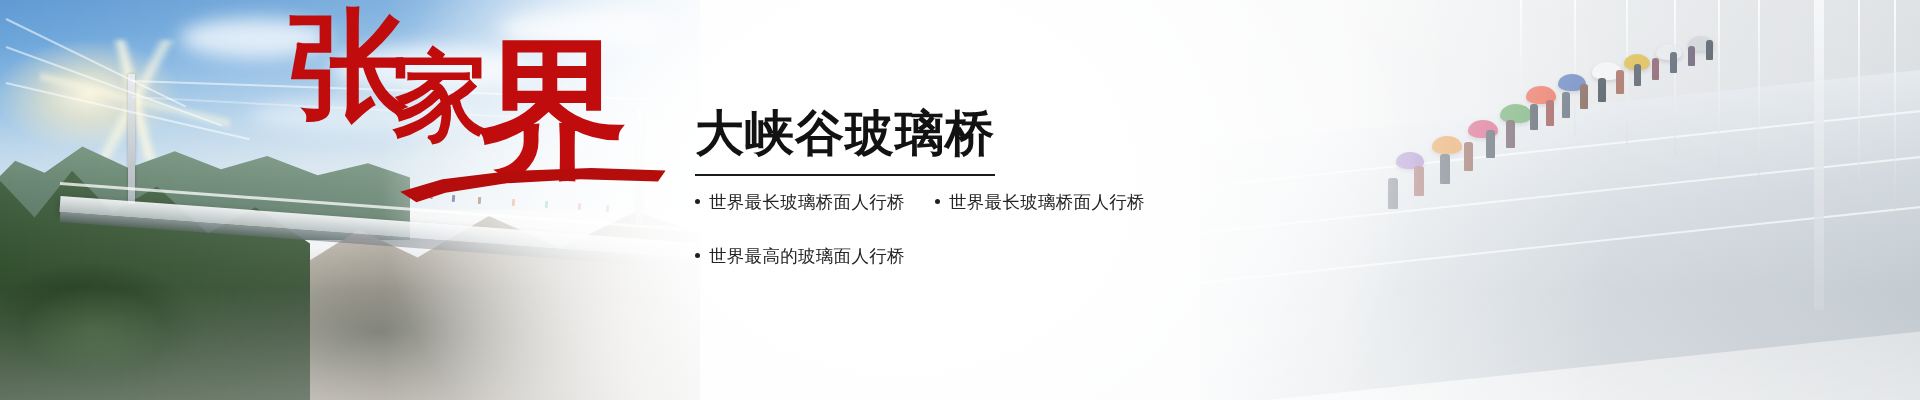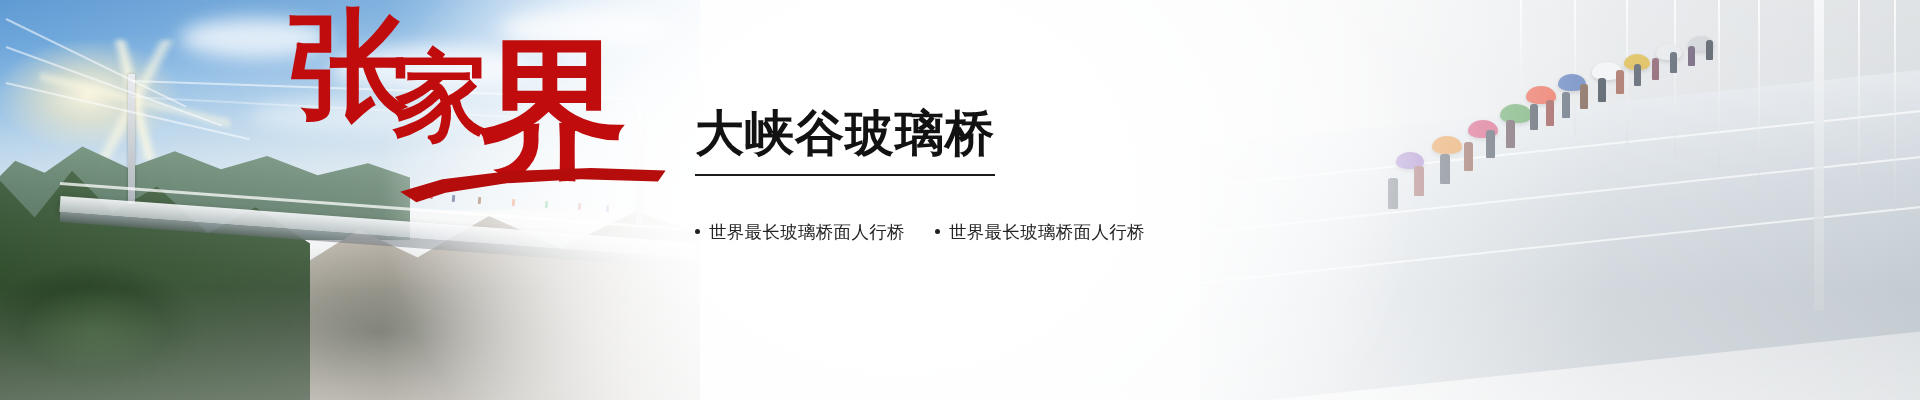--- a/index.html
+++ b/index.html
@@ -180,21 +180,21 @@
     letter-spacing:1px;
     white-space:nowrap;
   }
   #rule {
     margin-top:14px;
     width:300px; height:0;
     border-top:2px solid #1b1b1b;
   }
 
   #bullets {
-    margin-top:44px;
+    margin-top:14px;
     display:grid;
     grid-template-columns:232px 1fr;
     grid-row-gap:30px;
     grid-column-gap:8px;
     width:520px;
   }
   .bullet {
     display:flex; align-items:center;
     font-family:"DejaVu Sans","Liberation Sans",sans-serif;
     font-size:17.5px;
@@ -316,17 +316,21 @@
 
       <div id="bullets">
         <div class="bullet">
           <span class="dot"></span>
           <span>世界最长玻璃桥面人行桥</span>
         </div>
         <div class="bullet">
           <span class="dot"></span>
           <span>世界最长玻璃桥面人行桥</span>
         </div>
+        <div class="bullet">
+          <span class="dot"></span>
+          <span>世界最高的玻璃面人行桥</span>
+        </div>
       </div>
     </div>
 
   </div>
 </div>
 
 </body></html>

